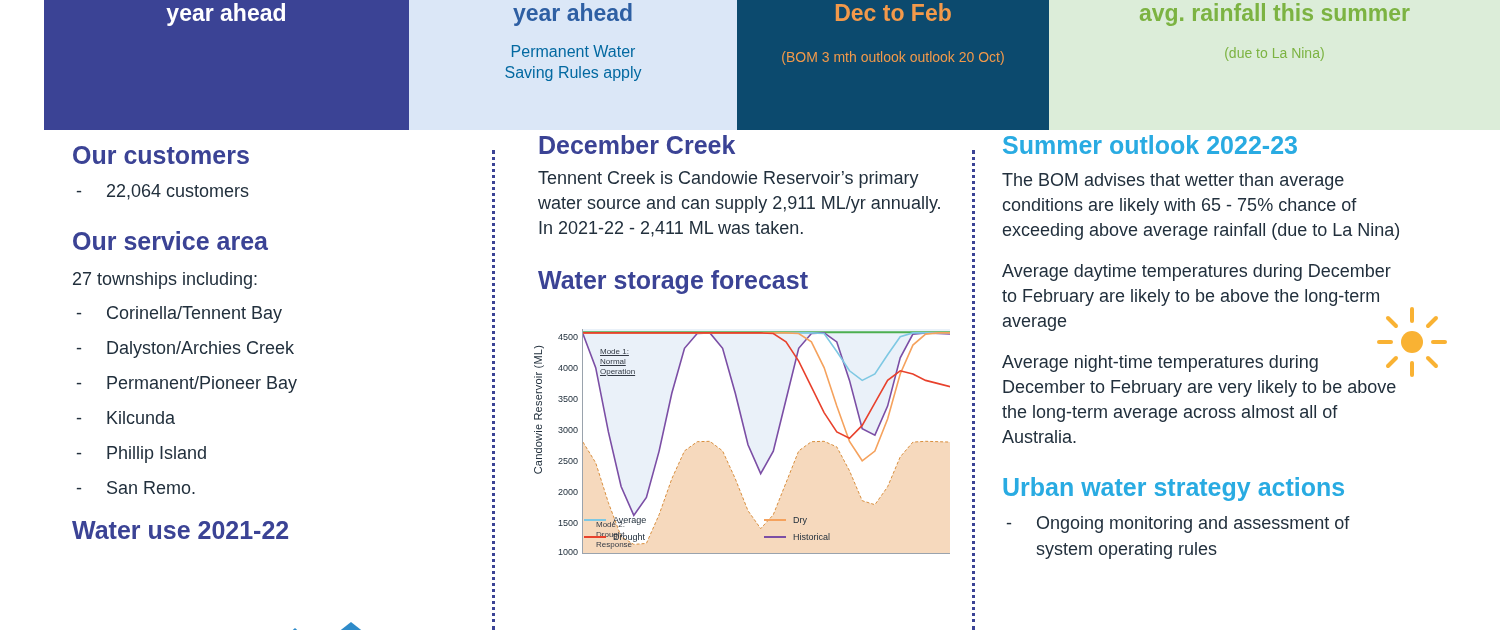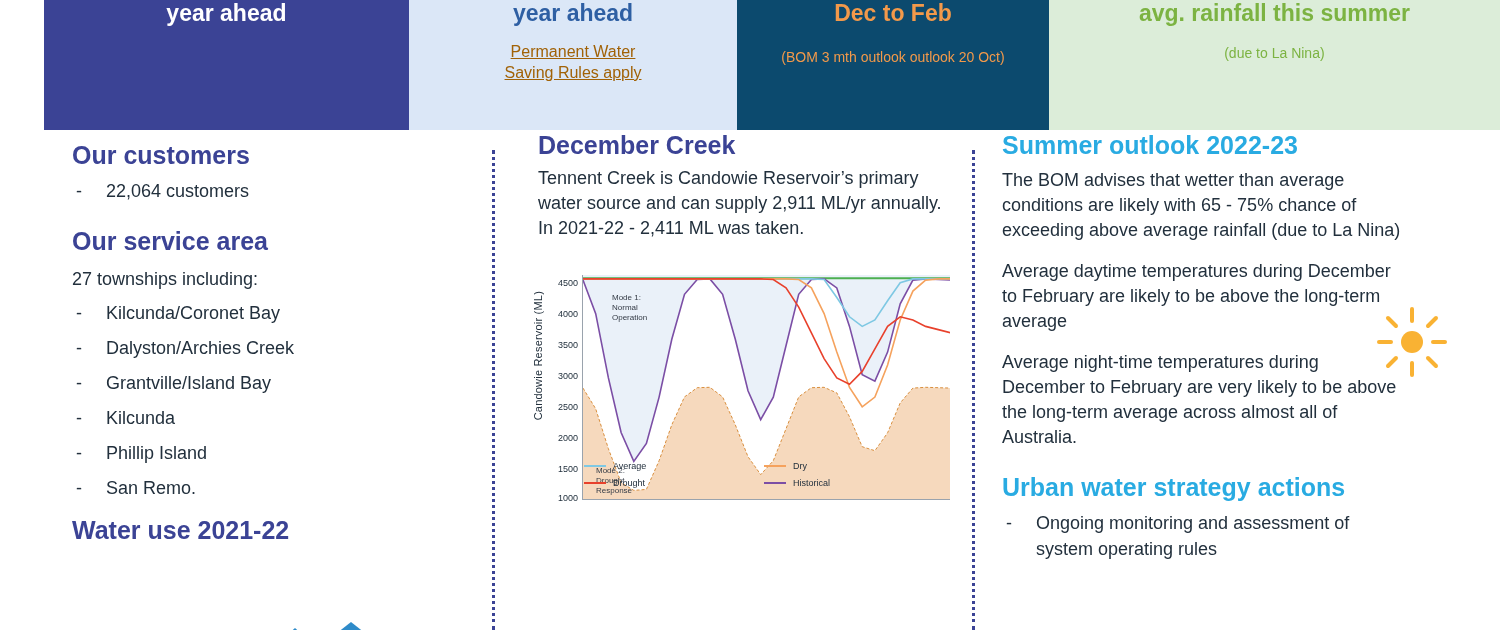--- a/index.html
+++ b/index.html
@@ -43,21 +43,21 @@
   .bc1 .banner-title { color: #ffffff; }
   .bc2 .banner-title { color: #2e5fa3; }
   .bc3 .banner-title { color: #f2994a; }
   .bc4 .banner-title { color: #7cb342; }
 
   .banner-sub {
     font-size: 16px;
     line-height: 21px;
     margin-top: 14px;
   }
-  .bc2 .banner-sub { color: #a16207; text-decoration: underline; }
+  .bc2 .banner-sub { color: #0369a1; }
   .bc3 .banner-sub { color: #f2994a; font-size: 14px; margin-top: 20px; }
   .bc4 .banner-sub { color: #7cb342; font-size: 14px; margin-top: 16px; }
 
   
   .content {
     position: relative;
     width: 1290px;
     height: 500px;
     background: #ffffff;
   }
@@ -189,21 +189,21 @@
     overflow: hidden;
     background: #ffffff;
   }
   .plot svg { display: block; }
   .mode-label {
     position: absolute;
     font-size: 8px;
     color: #333a45;
     line-height: 10px;
   }
-  .mode1 { left: 74px; top: 36px; }
+  .mode1 { left: 62px; top: 36px; text-decoration: underline; }
   .mode2 { left: 58px; top: 209px; }
 
   .legend {
     position: absolute;
     left: 46px;
     top: 204px;
     width: 360px;
     display: flex;
     flex-wrap: wrap;
   }
@@ -257,23 +257,23 @@
   <div class="col col-left">
 
     <h2 class="section">Our customers</h2>
     <ul class="dashlist">
       <li>22,064 customers</li>
     </ul>
 
     <h2 class="section" style="margin-top:22px">Our service area</h2>
     <p class="plain">27 townships including:</p>
     <ul class="dashlist">
-      <li>Kilcunda/Coronet Bay</li>
+      <li>Corinella/Tennent Bay</li>
       <li>Dalyston/Archies Creek</li>
-      <li>Grantville/Island Bay</li>
+      <li>Permanent/Pioneer Bay</li>
       <li>Kilcunda</li>
       <li>Phillip Island</li>
       <li>San Remo.</li>
     </ul>
 
     <h2 class="section" style="margin-top:14px">Water use 2021-22</h2>
   </div>
 
   <div class="houses">
     <svg viewBox="0 0 135 70" width="135" height="70" aria-hidden="true">
@@ -290,20 +290,21 @@
 
       <rect x="8" y="52" width="106" height="5" fill="#2e8bc9"></rect>
     </svg>
   </div>
 
   <div class="col col-mid">
 
     <h2 class="section">December Creek</h2>
     <p class="body">Tennent Creek is Candowie Reservoir’s primary water source and can supply 2,911 ML/yr annually.  In 2021-22 - 2,411 ML was taken.</p>
 
+    <h2 class="section" style="margin-top:24px">Water storage forecast</h2>
 
     <div class="chart-wrap">
 
       <div class="y-axis-label">Candowie Reservoir (ML)</div>
 
       <div class="y-ticks">
         <span style="top:3.5%">4500</span>
         <span style="top:17.2%">4000</span>
         <span style="top:31.0%">3500</span>
         <span style="top:44.8%">3000</span>

